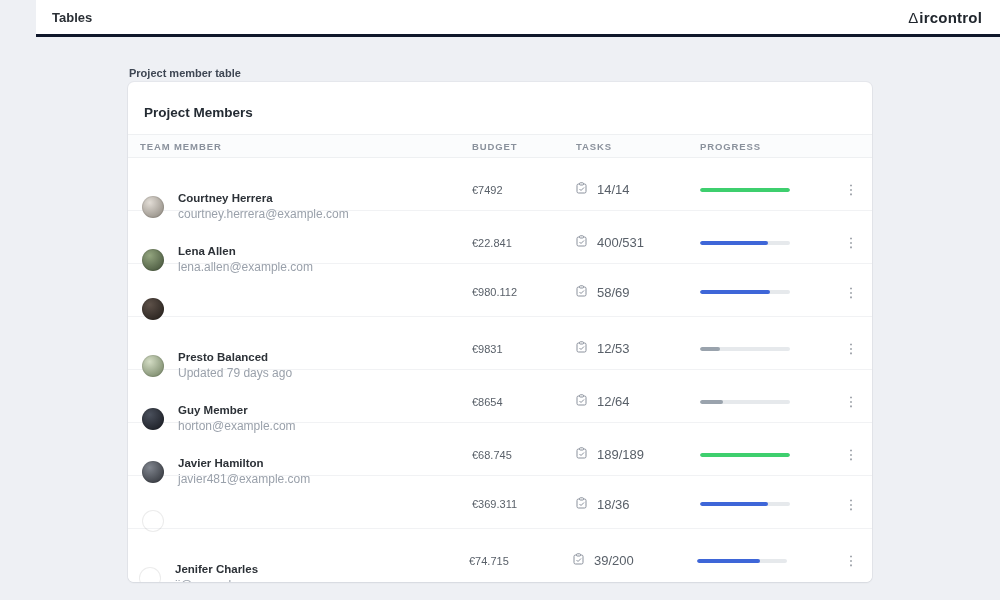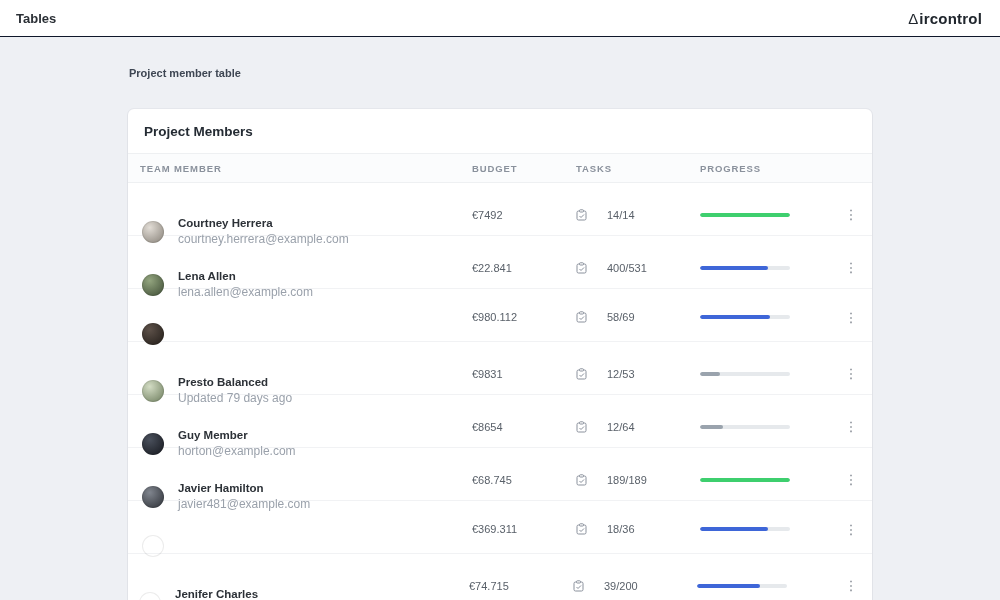--- a/index.html
+++ b/index.html
@@ -5,49 +5,50 @@
   * { box-sizing: border-box; }
   html,body { margin:0; padding:0; }
   body {
     width:1000px; height:600px; overflow:hidden;
     font-family:"Liberation Sans", sans-serif;
     background:#eef0f4; color:#2c3137;
   }
 
   
   .topbar {
-    height:37px; background:#ffffff; border-bottom:1px solid #0f172a;
+    height:37px; background:#ffffff; border-bottom:3px solid #0f172a;
     display:flex; align-items:center; justify-content:space-between;
     padding:0 18px 0 16px;
+    margin-left:36px;
   }
   .topbar-title { font-size:13px; font-weight:700; color:#2b3036; }
   .logo { font-size:15px; font-weight:700; color:#20262d; letter-spacing:.2px; display:flex; align-items:baseline; }
   .logo .glyph { font-weight:400; margin-right:1px; }
 
   
   .content { padding:30px 0 0 128px; }
-  .section-label { font-size:11px; font-weight:700; color:#3e4653; margin:0 0 30px 1px; }
+  .section-label { font-size:11px; font-weight:700; color:#3e4653; margin:0 0 3px 1px; }
 
   .card {
     width:744px; background:#fff; border-radius:6px;
     box-shadow:0 1px 2px rgba(16,24,40,.07), 0 0 0 1px rgba(16,24,40,.04);
     overflow:hidden;
   }
   .card-header {
     padding:15px 16px 14px 16px;
-    font-size:13.5px; font-weight:700; color:#242b33;
+    font-size:13.5px; font-weight:700; color:#242b33;margin-top:8px;
   }
 
   .grid-cols {
     display:grid;
     grid-template-columns:332px 104px 124px 140px 1fr;
     padding:0 12px; align-items:center;
   }
   .thead {
-    height:30px; background:#fbfcfd;
+    height:24px; background:#fbfcfd;
     border-top:1px solid #eef0f2; border-bottom:1px solid #eef0f2;
     font-size:9.5px; font-weight:700; letter-spacing:.9px; color:#8a919c;
   }
   .thead .th { text-transform:uppercase; }
 
   .row { height:53px; border-bottom:1px solid #f1f2f4; background:#fff; }
   .row:last-child { border-bottom:none;padding-left:9px; }
 
   .member { display:flex; align-items:center; gap:14px; padding-left:2px;margin-top:34px; }
   .avatar { width:22px; height:22px; border-radius:50%; flex:0 0 22px;
@@ -60,21 +61,21 @@
   .row:nth-of-type(6) .avatar { background:radial-gradient(circle at 35% 30%, #d3dcc4, #6a7a5a); }
   .row:nth-of-type(7) .avatar { background:radial-gradient(circle at 35% 30%, #4a505c, #14161c); }
   .row:nth-of-type(8) .avatar { background:radial-gradient(circle at 35% 30%, #80858e, #2a2d33); }
 
   .who { display:flex; flex-direction:column; gap:3px; }
   .name { font-size:11.5px; font-weight:700; color:#2c3137; }
   .sub  { font-size:12px; color:#9aa1ab; }
 
   .budget { font-size:11px; color:#596069; }
 
-  .tasks { display:flex; align-items:flex-end; gap:20px; font-size:11px; color:#596069; }
+  .tasks { display:flex; align-items:flex-start; gap:10px; font-size:13px; color:#596069; }
   .tasks svg { display:block; }
 
   .bar { width:90px; height:4px; border-radius:2px; background:#e6e9ec; overflow:hidden; }
   .bar-fill { height:100%; border-radius:2px; background:#3e66d8; }
 
   .kebab {
     justify-self:end; width:18px; height:22px;
     display:flex; align-items:center; justify-content:center;
     color:#7c828b; font-size:13px; cursor:pointer; user-select:none;
     border-radius:3px;

